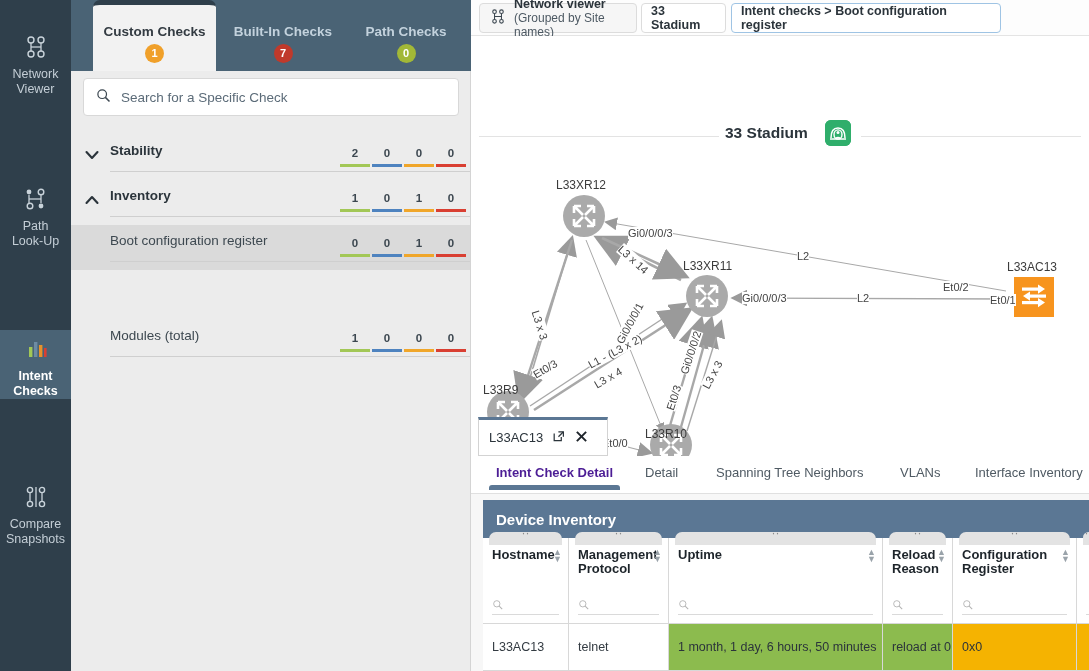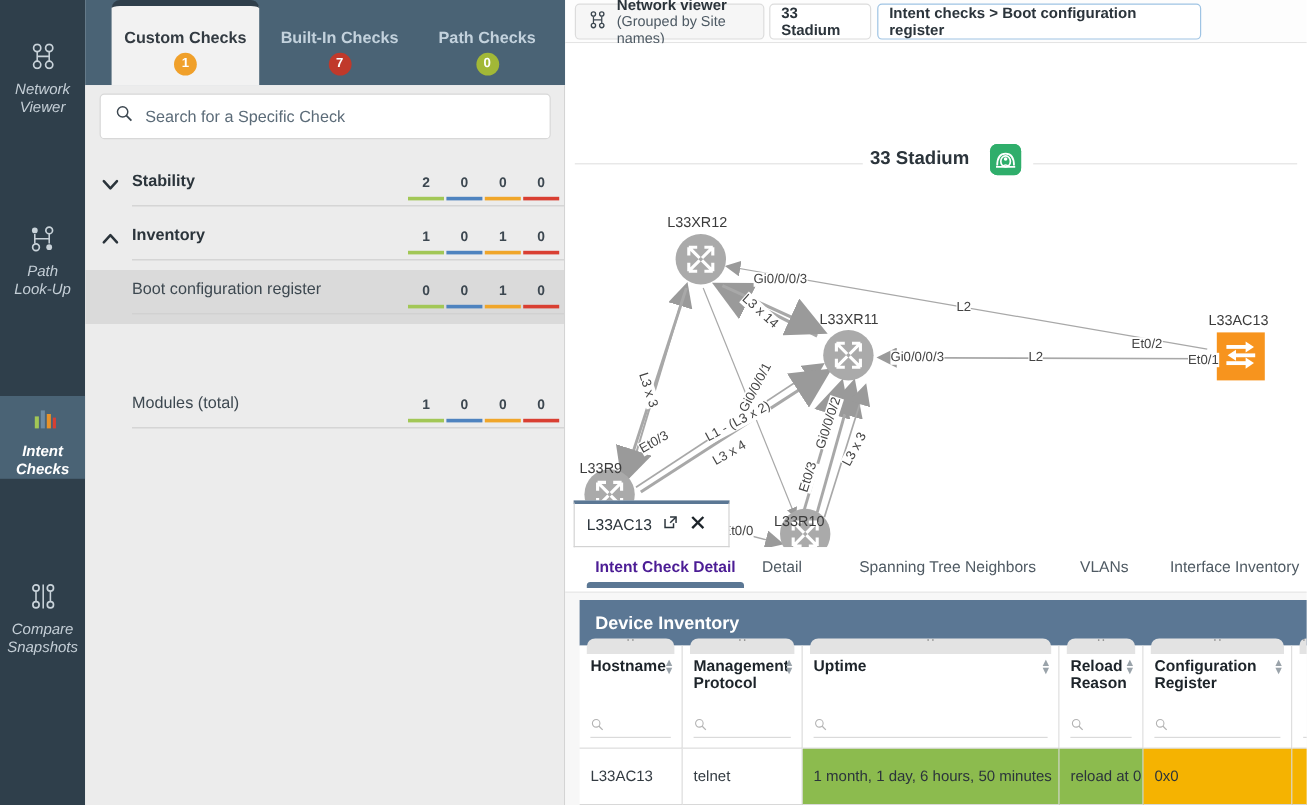--- a/index.html
+++ b/index.html
@@ -19,21 +19,21 @@
     color: #c9d3da;
   }
   .rail-item {
     position: absolute; left: 0; width: 71px;
     text-align: center;
     font-size: 12.5px; line-height: 15px;
     color: #c4ced6;
     padding-top: 8px;
   }
   .rail-item.active { background: #4a6375; color: #ffffff; font-weight: bold; }
-  .rail-label { display: block; margin-top: 5px; font-style: italic; }
+  .rail-label { display: block; margin-top: 5px; }
   .rail-ico { display: block; height: 26px; }
   .rail-ico svg { vertical-align: middle; }
 
   
   #tabstrip {
     position: absolute; left: 71px; top: 0; width: 400px; height: 71px;
     background: #4a6375;
   }
   .ctab {
     position: absolute; top: 0;
@@ -526,21 +526,21 @@
     <span>
       <svg width="13" height="13" viewBox="0 0 14 14">
           <line x1="2" y1="2" x2="12" y2="12" stroke="#1d242a" stroke-width="2.1"></line>
           <line x1="12" y1="2" x2="2" y2="12" stroke="#1d242a" stroke-width="2.1"></line>
         </svg>
     </span>
   </div>
 
   <div id="btabs">
       <div class="btab active" style="left: 25px;">Intent Check Detail</div>
-      <div class="btab" style="left: 164px; text-align: center;">Detail</div>
+      <div class="btab" style="left: 174px; text-align: center;">Detail</div>
       <div class="btab" style="left: 245px;">Spanning Tree Neighbors</div>
       <div class="btab" style="left: 429px;">VLANs</div>
       <div class="btab" style="left: 504px;">Interface Inventory</div>
     </div>
 
   <div id="tablewrap">
     <div id="tabletitle">Device Inventory</div>
     <div id="thead">
         <div class="th" style="left: 0px; width: 86px;">
           <div class="grip"></div>

